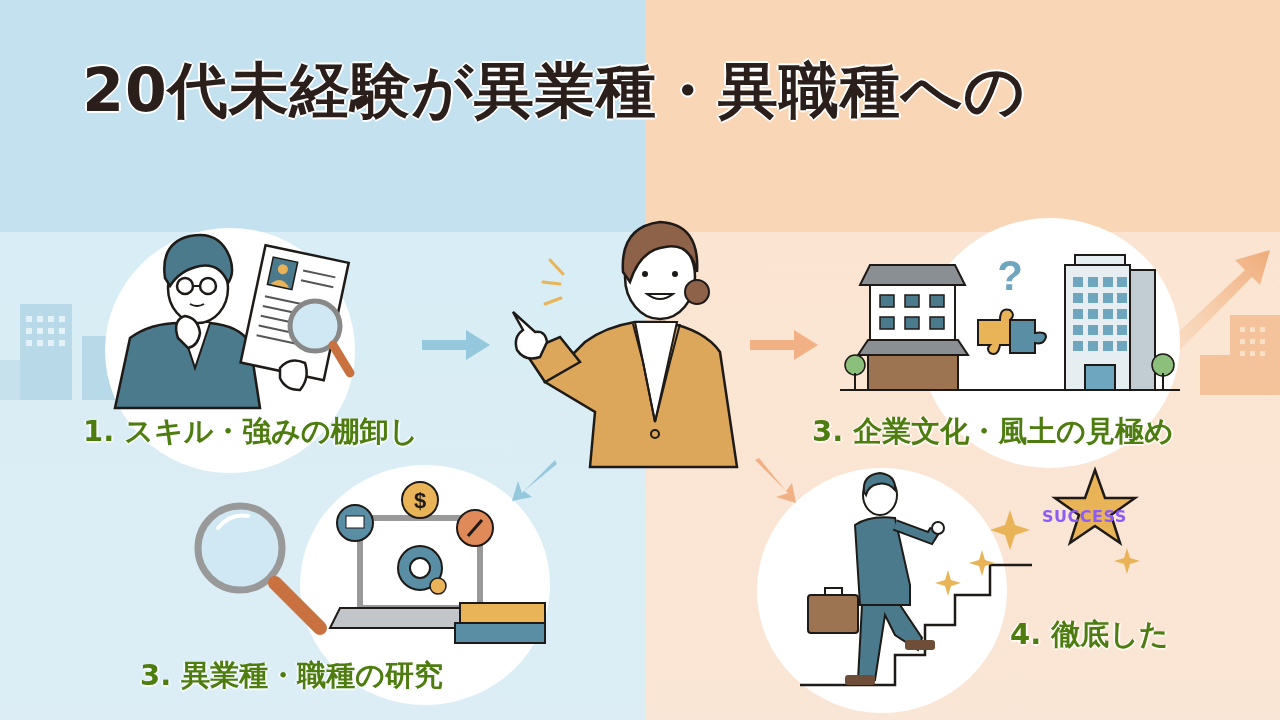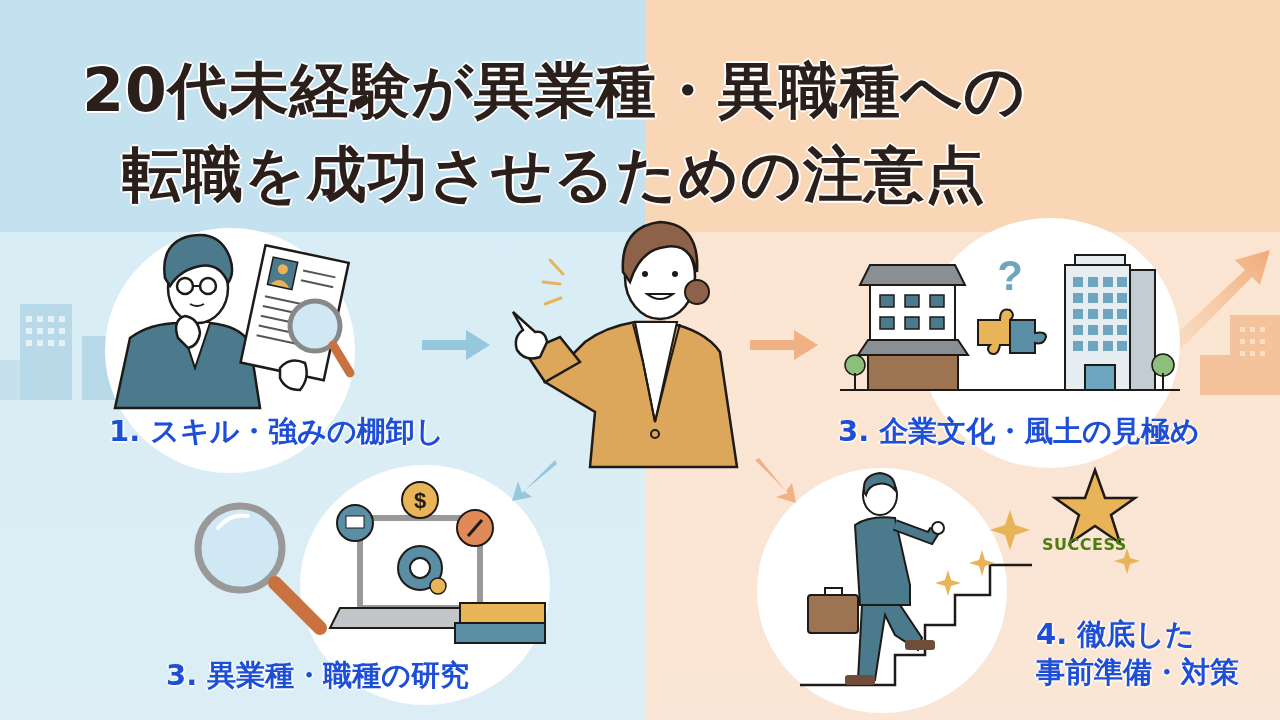--- a/index.html
+++ b/index.html
@@ -5,25 +5,25 @@
   html, body { margin:0; padding:0; }
   body { width:1280px; height:720px; overflow:hidden; position:relative; font-family:"DejaVu Sans","Liberation Sans",sans-serif; }
   .bg-left-top { position:absolute; left:0; top:0; width:645px; height:232px; background:#c3e1ef; }
   .bg-right-top { position:absolute; left:645px; top:0; width:635px; height:232px; background:#f8d6b6; }
   .bg-left { position:absolute; left:0; top:232px; width:645px; height:488px; background:linear-gradient(180deg,#d9edf6 0%,#dcedf5 100%); }
   .bg-right { position:absolute; left:645px; top:232px; width:635px; height:488px; background:linear-gradient(180deg,#fbe5d2 0%,#fae6d6 100%); }
   .title { position:absolute; left:0; top:48px; width:1108px; text-align:center; font-weight:bold; color:#2a1f1a; font-size:60px; line-height:84px; letter-spacing:1px;
     text-shadow: 2px 0 0 #fff, -2px 0 0 #fff, 0 2px 0 #fff, 0 -2px 0 #fff; }
   .title div { white-space:nowrap; }
   .circle { position:absolute; border-radius:50%; background:#fff; }
-  .label { position:absolute; font-weight:bold; color:#1d4ed8; font-size:29px; white-space:nowrap;
-    text-shadow: 2px 0 0 rgba(255,255,255,.7), -2px 0 0 rgba(255,255,255,.7), 0 2px 0 rgba(255,255,255,.7); margin-left: 26px; }
-  .label4 { line-height:38px; }
+  .label { position:absolute; font-weight:bold; color:#4d7c0f; font-size:29px; white-space:nowrap;
+    text-shadow: 2px 0 0 rgba(255,255,255,.7), -2px 0 0 rgba(255,255,255,.7), 0 2px 0 rgba(255,255,255,.7); }
+  .label4 { line-height:38px; text-align:center; }
   svg { position:absolute; overflow:visible; }
-  .success { position:absolute; font-weight:bold; font-size:16px; color:#4d7c0f; letter-spacing:0.5px;margin-top:28px; }
+  .success { position:absolute; font-weight:bold; font-size:16px; color:#8b5cf6; letter-spacing:0.5px; }
 </style>
 </head>
 <body>
 
 <div class="bg-left-top"></div>
 <div class="bg-right-top"></div>
 <div class="bg-left"></div>
 <div class="bg-right"></div>
 
 <svg style="left:0;top:300px" width="140" height="100">
@@ -64,21 +64,20 @@
       <rect x="90" y="94" width="5" height="5"></rect>
       <rect x="100" y="94" width="5" height="5"></rect>
     <rect x="80" y="106" width="5" height="5"></rect>
       <rect x="90" y="106" width="5" height="5"></rect>
       <rect x="100" y="106" width="5" height="5"></rect>
   </g>
 </svg>
 
 <div class="title">
   <div>20代未経験が異業種・異職種への</div>
-  <div>転職を成功させるための注意点</div>
 </div>
 
 <div class="circle" style="left:105px;top:228px;width:250px;height:245px"></div>
 <div class="circle" style="left:920px;top:218px;width:260px;height:250px"></div>
 <div class="circle" style="left:300px;top:465px;width:250px;height:240px"></div>
 <div class="circle" style="left:757px;top:468px;width:250px;height:245px"></div>
 
 <svg style="left:110px;top:228px" width="260" height="180" viewBox="0 0 260 180">
 
   <path d="M5 180 L20 110 Q40 95 70 95 L100 95 Q130 98 140 115 L150 180 Z" fill="#4a7a8c" stroke="#1e1a17" stroke-width="2.5"></path>
@@ -259,14 +258,13 @@
 
   <path d="M295 0 L305 28 L335 28 L311 45 L320 73 L295 56 L270 73 L279 45 L255 28 L285 28 Z" fill="#e9b458" stroke="#1e1a17" stroke-width="2.5"></path>
 </svg>
 <div class="success" style="left:1042px;top:507px">SUCCESS</div>
 
 <div class="label" style="left:83px;top:412px">1. スキル・強みの棚卸し</div>
 <div class="label" style="left:812px;top:412px">3. 企業文化・風土の見極め</div>
 <div class="label" style="left:140px;top:656px">3. 異業種・職種の研究</div>
 <div class="label label4" style="left:1010px;top:615px">
   <div>4. 徹底した</div>
-  <div>事前準備・対策</div>
 </div>
 
 </body></html>

